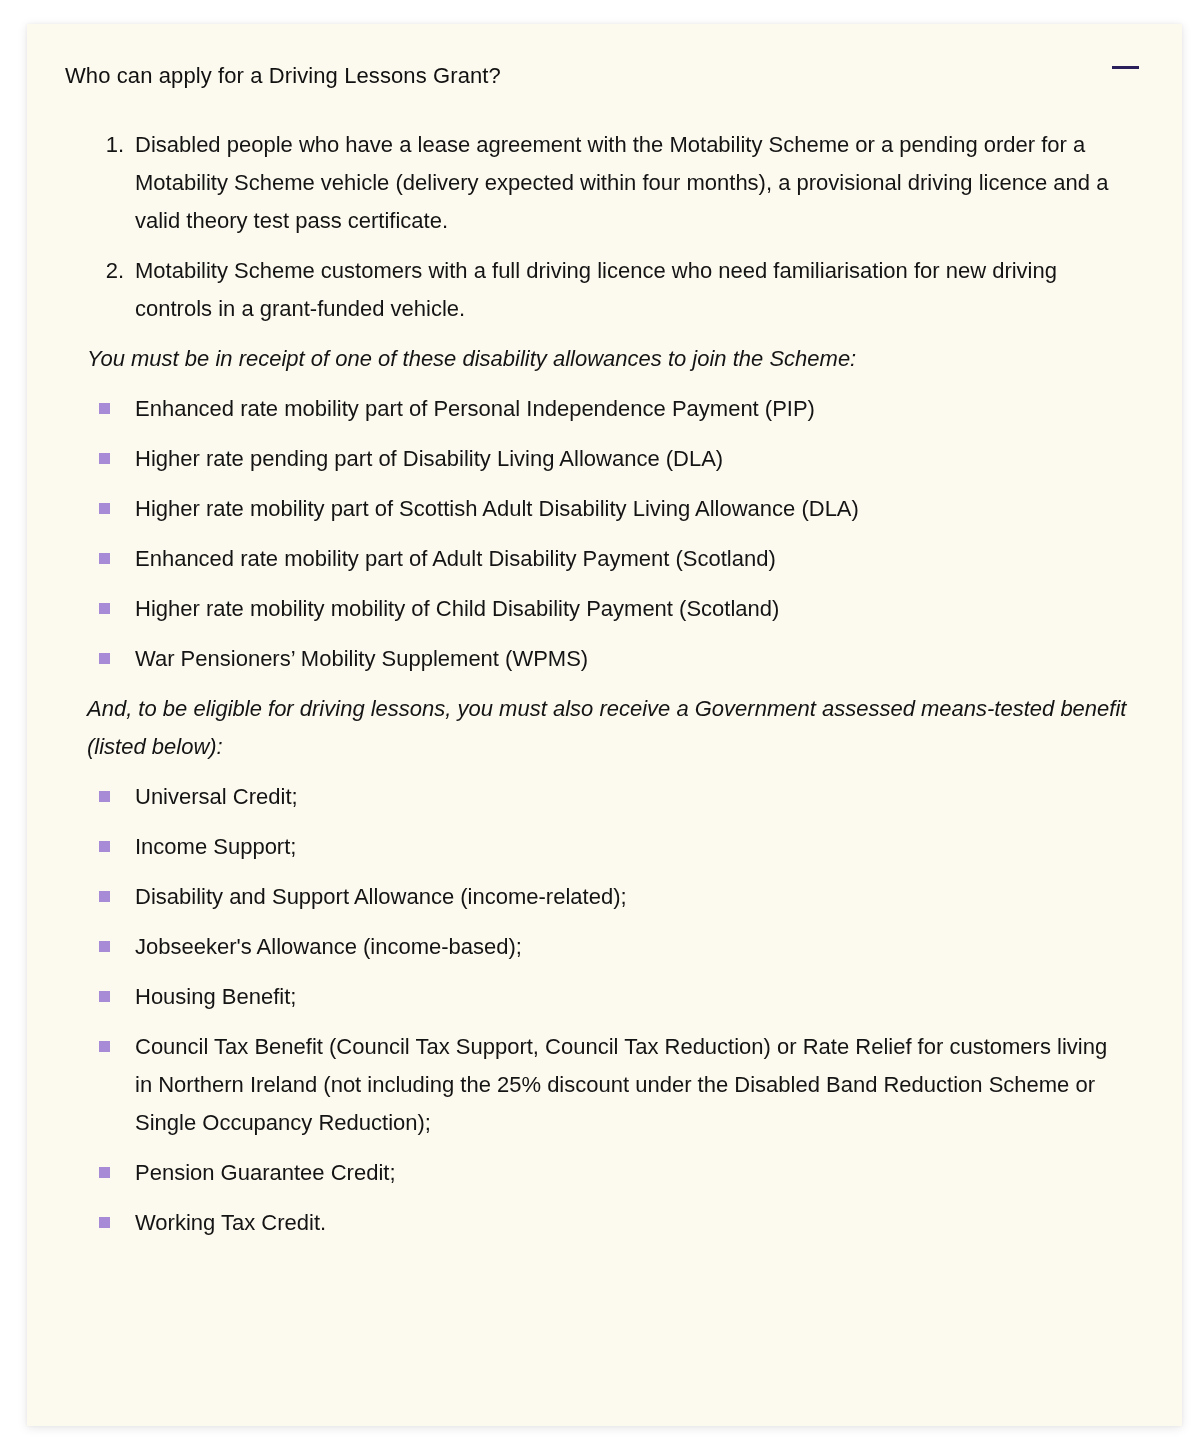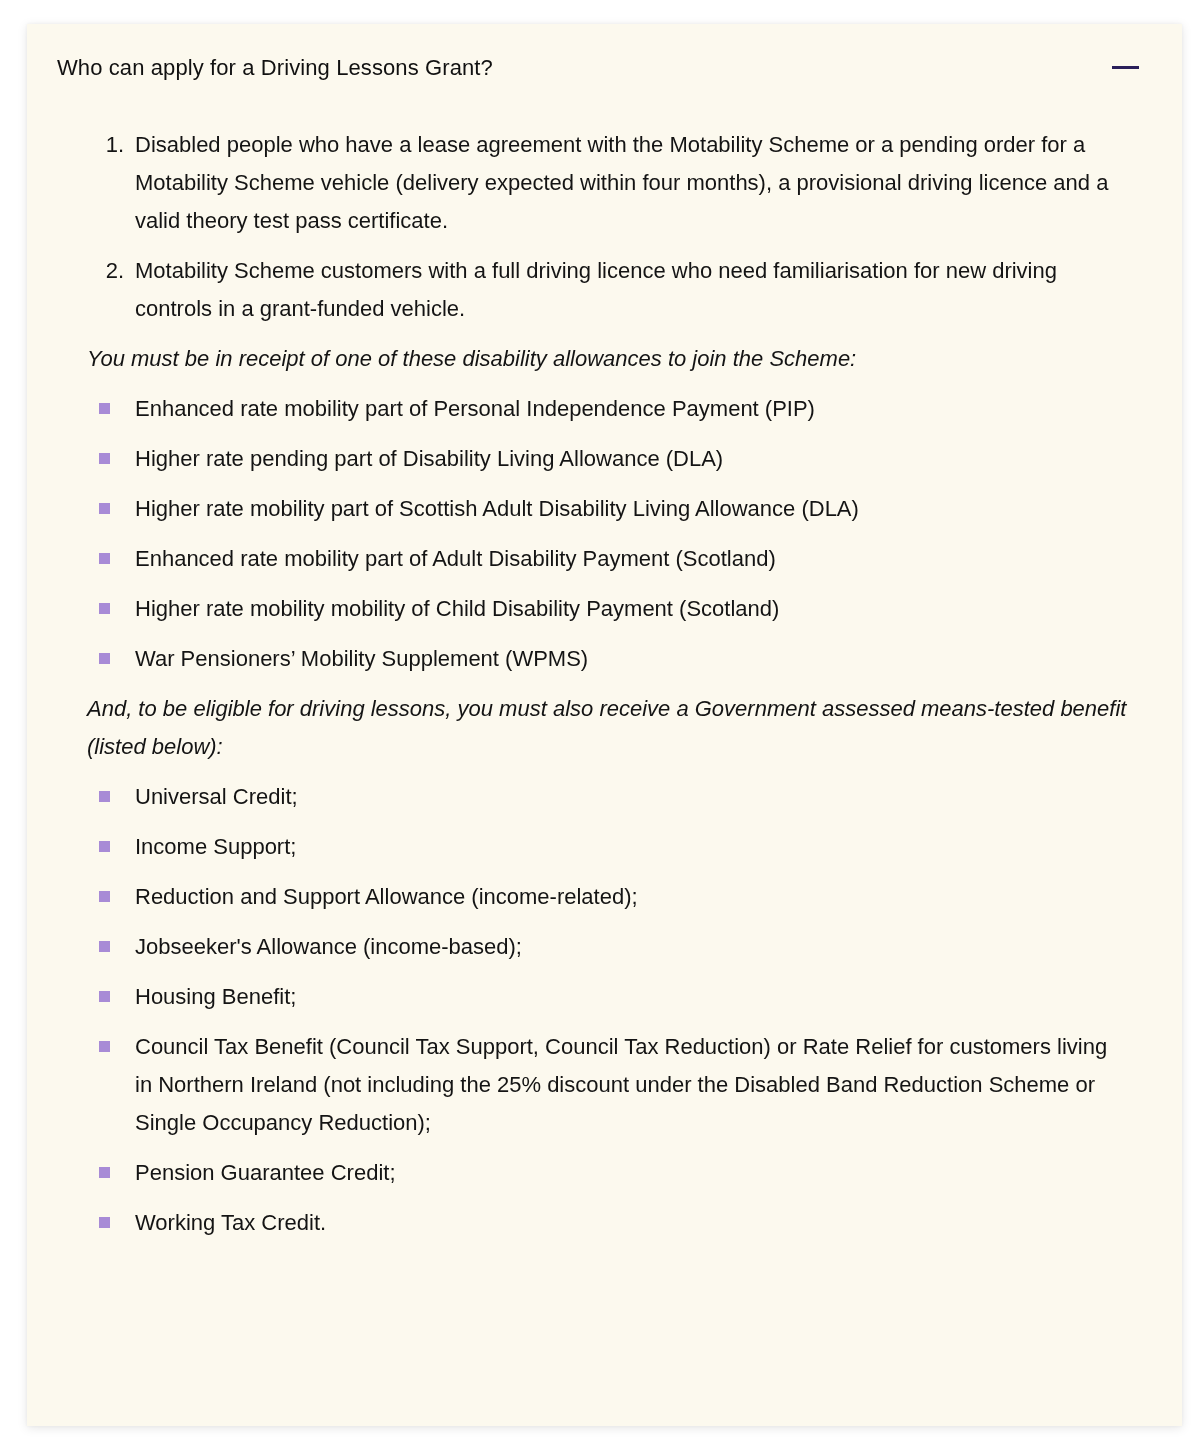--- a/index.html
+++ b/index.html
@@ -32,21 +32,21 @@
     height: 88px;
     cursor: pointer;
   }
   .title {
     position: absolute;
     left: 30px;
     top: 28px;
     font-size: 22px;
     line-height: 32px;
     color: #111111;
-    margin: 0;
+    margin: 8px;
     font-weight: normal;
     letter-spacing: 0.1px;
   }
   .collapse-btn {
     position: absolute;
     left: 1078px;
     top: 30px;
     width: 44px;
     height: 28px;
     cursor: pointer;
@@ -138,21 +138,21 @@
       <li><span class="sq"></span><span>Enhanced rate mobility part of Adult Disability Payment (Scotland)</span></li>
       <li><span class="sq"></span><span>Higher rate mobility mobility of Child Disability Payment (Scotland)</span></li>
       <li><span class="sq"></span><span>War Pensioners’ Mobility Supplement (WPMS)</span></li>
     </ul>
 
     <p class="para">And, to be eligible for driving lessons, you must also receive a Government assessed means-tested benefit (listed below):</p>
 
     <ul class="squares">
       <li><span class="sq"></span><span>Universal Credit;</span></li>
       <li><span class="sq"></span><span>Income Support;</span></li>
-      <li><span class="sq"></span><span>Reduction and Support Allowance (income-related);</span></li>
+      <li><span class="sq"></span><span>Disability and Support Allowance (income-related);</span></li>
       <li><span class="sq"></span><span>Jobseeker's Allowance (income-based);</span></li>
       <li><span class="sq"></span><span>Housing Benefit;</span></li>
       <li><span class="sq"></span><span>Council Tax Benefit (Council Tax Support, Council Tax Reduction) or Rate Relief for customers living in Northern Ireland (not including the 25% discount under the Disabled Band Reduction Scheme or Single Occupancy Reduction);</span></li>
       <li><span class="sq"></span><span>Pension Guarantee Credit;</span></li>
       <li><span class="sq"></span><span>Working Tax Credit.</span></li>
     </ul>
   </div>
 </div>
 
 </body></html>

